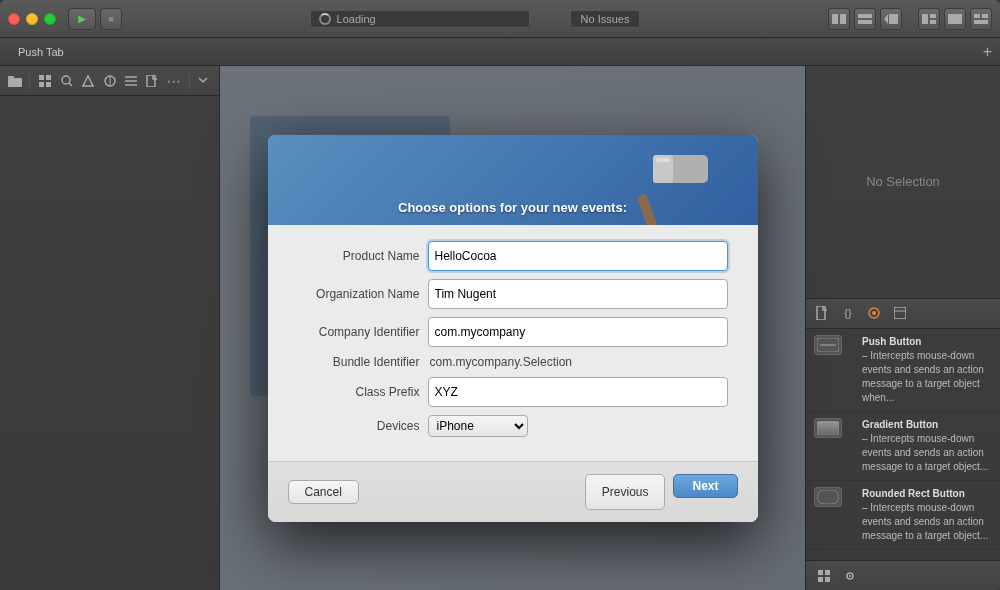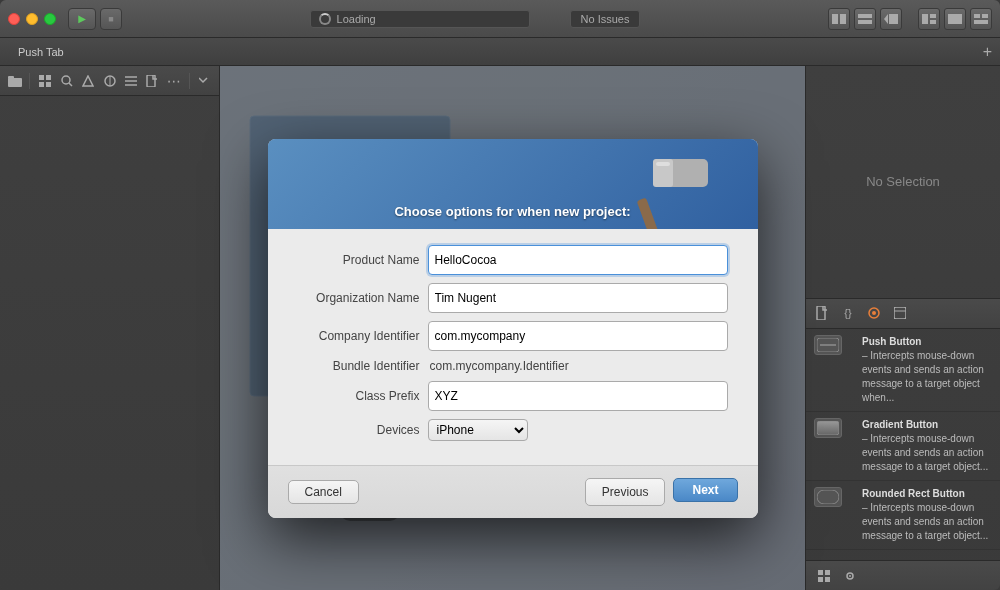--- a/index.html
+++ b/index.html
@@ -265,21 +265,21 @@
       font-size: 12px;
       cursor: pointer;
       color: #333;
     }
     .footer-right {
       margin-left: auto;
       display: flex;
       gap: 8px;
     }
     .btn-prev {
-      height: 28px;
+      height: 36px;
       padding: 0 16px;
       background: linear-gradient(to bottom, #f5f5f5, #e5e5e5);
       border: 1px solid #aaa;
       border-radius: 5px;
       font-size: 12px;
       cursor: pointer;
       color: #333;
     }
     .btn-next {
       height: 24px;
@@ -554,21 +554,21 @@
 
               <rect x="30" y="55" width="10" height="50" rx="3" fill="#8a6a4a" transform="rotate(-20, 35, 60)"></rect>
 
               <rect x="45" y="15" width="55" height="28" rx="5" fill="#b0b0b0"></rect>
               <rect x="45" y="15" width="20" height="28" rx="3" fill="#c8c8c8"></rect>
 
               <rect x="48" y="18" width="14" height="4" rx="2" fill="rgba(255,255,255,0.4)"></rect>
             </svg>
 
             <div style="position:absolute;bottom:10px;left:0;right:0;text-align:center;">
-              <span style="font-size:13px;font-weight:bold;color:#fff;text-shadow:0 1px 2px rgba(0,0,0,0.5);">Choose options for when new project:</span>
+              <span style="font-size:13px;font-weight:bold;color:#fff;text-shadow:0 1px 2px rgba(0,0,0,0.5);">Choose options for your new events:</span>
             </div>
           </div>
 
           <div class="dialog-body">
 
             <div class="form-row">
               <div class="form-label">Product Name</div>
               <input class="form-input focused" value="HelloCocoa" type="text" style="">
             </div>
 
@@ -577,21 +577,21 @@
               <input class="form-input" value="Tim Nugent" type="text" style="">
             </div>
 
             <div class="form-row">
               <div class="form-label">Company Identifier</div>
               <input class="form-input" value="com.mycompany" type="text" style="">
             </div>
 
             <div class="form-row">
               <div class="form-label">Bundle Identifier</div>
-              <div class="form-value">com.mycompany.Identifier</div>
+              <div class="form-value">com.mycompany.Selection</div>
             </div>
 
             <div class="form-row">
               <div class="form-label">Class Prefix</div>
               <input class="form-input" value="XYZ" type="text" style="">
             </div>
 
             <div class="form-row">
               <div class="form-label">Devices</div>
               <select class="form-select">

